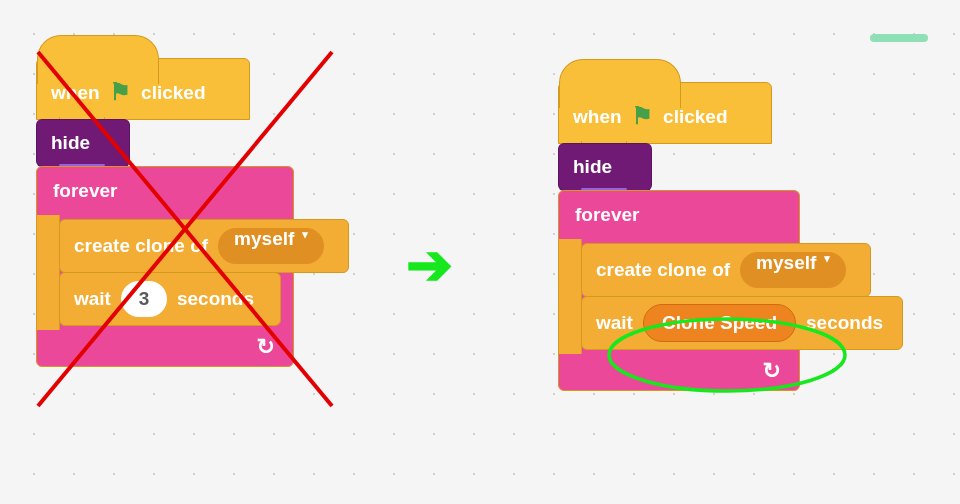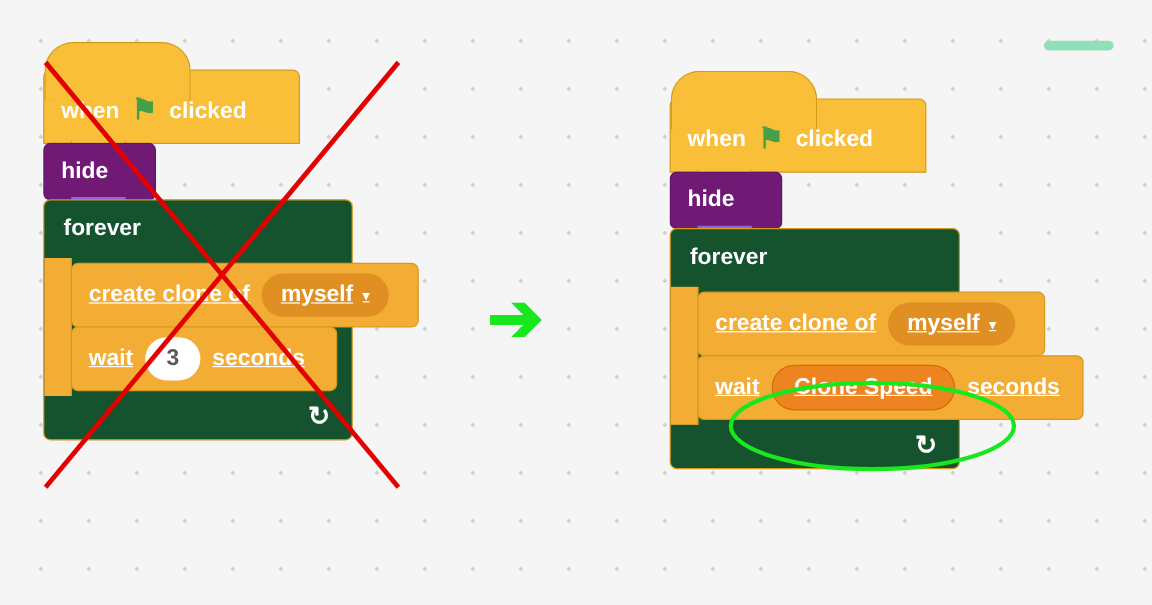--- a/index.html
+++ b/index.html
@@ -57,42 +57,42 @@
     margin-top:-1px;
   }
   .purple{background:#701a75;}
   .orange{background:#f9bf39;}
 
   .hide{height:48px;width:94px;}
 
   
   .forever{
     position:relative;box-sizing:border-box;
-    background:#14532d;border:1px solid #d49a1e;border-radius:6px;
+    background:#ec4899;border:1px solid #d49a1e;border-radius:6px;
     margin-top:-1px;
     padding:0;
   }
   .forever .f-top{height:48px;display:flex;align-items:center;padding-left:16px;}
   .forever .f-left{position:absolute;left:0;top:48px;bottom:36px;width:22px;background:#f3ac34;border-right:1px solid #d49a1e;}
   .forever .f-body{margin-left:22px;padding:4px 0 4px 0;}
   .forever .f-bot{height:36px;position:relative;}
   .loop-arrow{
     position:absolute;right:18px;bottom:6px;font-size:22px;color:#fff;
   }
 
   .inner{
     background:#f3ac34;border:1px solid #d49a1e;border-radius:6px;
     display:flex;align-items:center;height:54px;box-sizing:border-box;
-    padding:0 14px;gap:10px;margin-top:-1px;text-decoration:underline;
+    padding:0 14px;gap:10px;margin-top:-1px;
   }
   .inner:first-child{margin-top:0;}
 
   .pilldrop{
     background:#e08f23;border-radius:20px;height:36px;
-    display:flex;align-items:center;padding:0 16px;gap:8px;color:#fff;
+    display:flex;align-items:flex-start;padding:0 16px;gap:8px;color:#fff;
   }
   .tri{font-size:11px;}
 
   .numslot{
     background:#fff;color:#5a5a5a;border-radius:20px;height:36px;min-width:46px;
     display:flex;align-items:center;justify-content:center;font-weight:600;
   }
   .varslot{
     background:#ee841f;color:#fff;border-radius:20px;height:36px;
     display:flex;align-items:center;padding:0 18px;font-weight:600;

